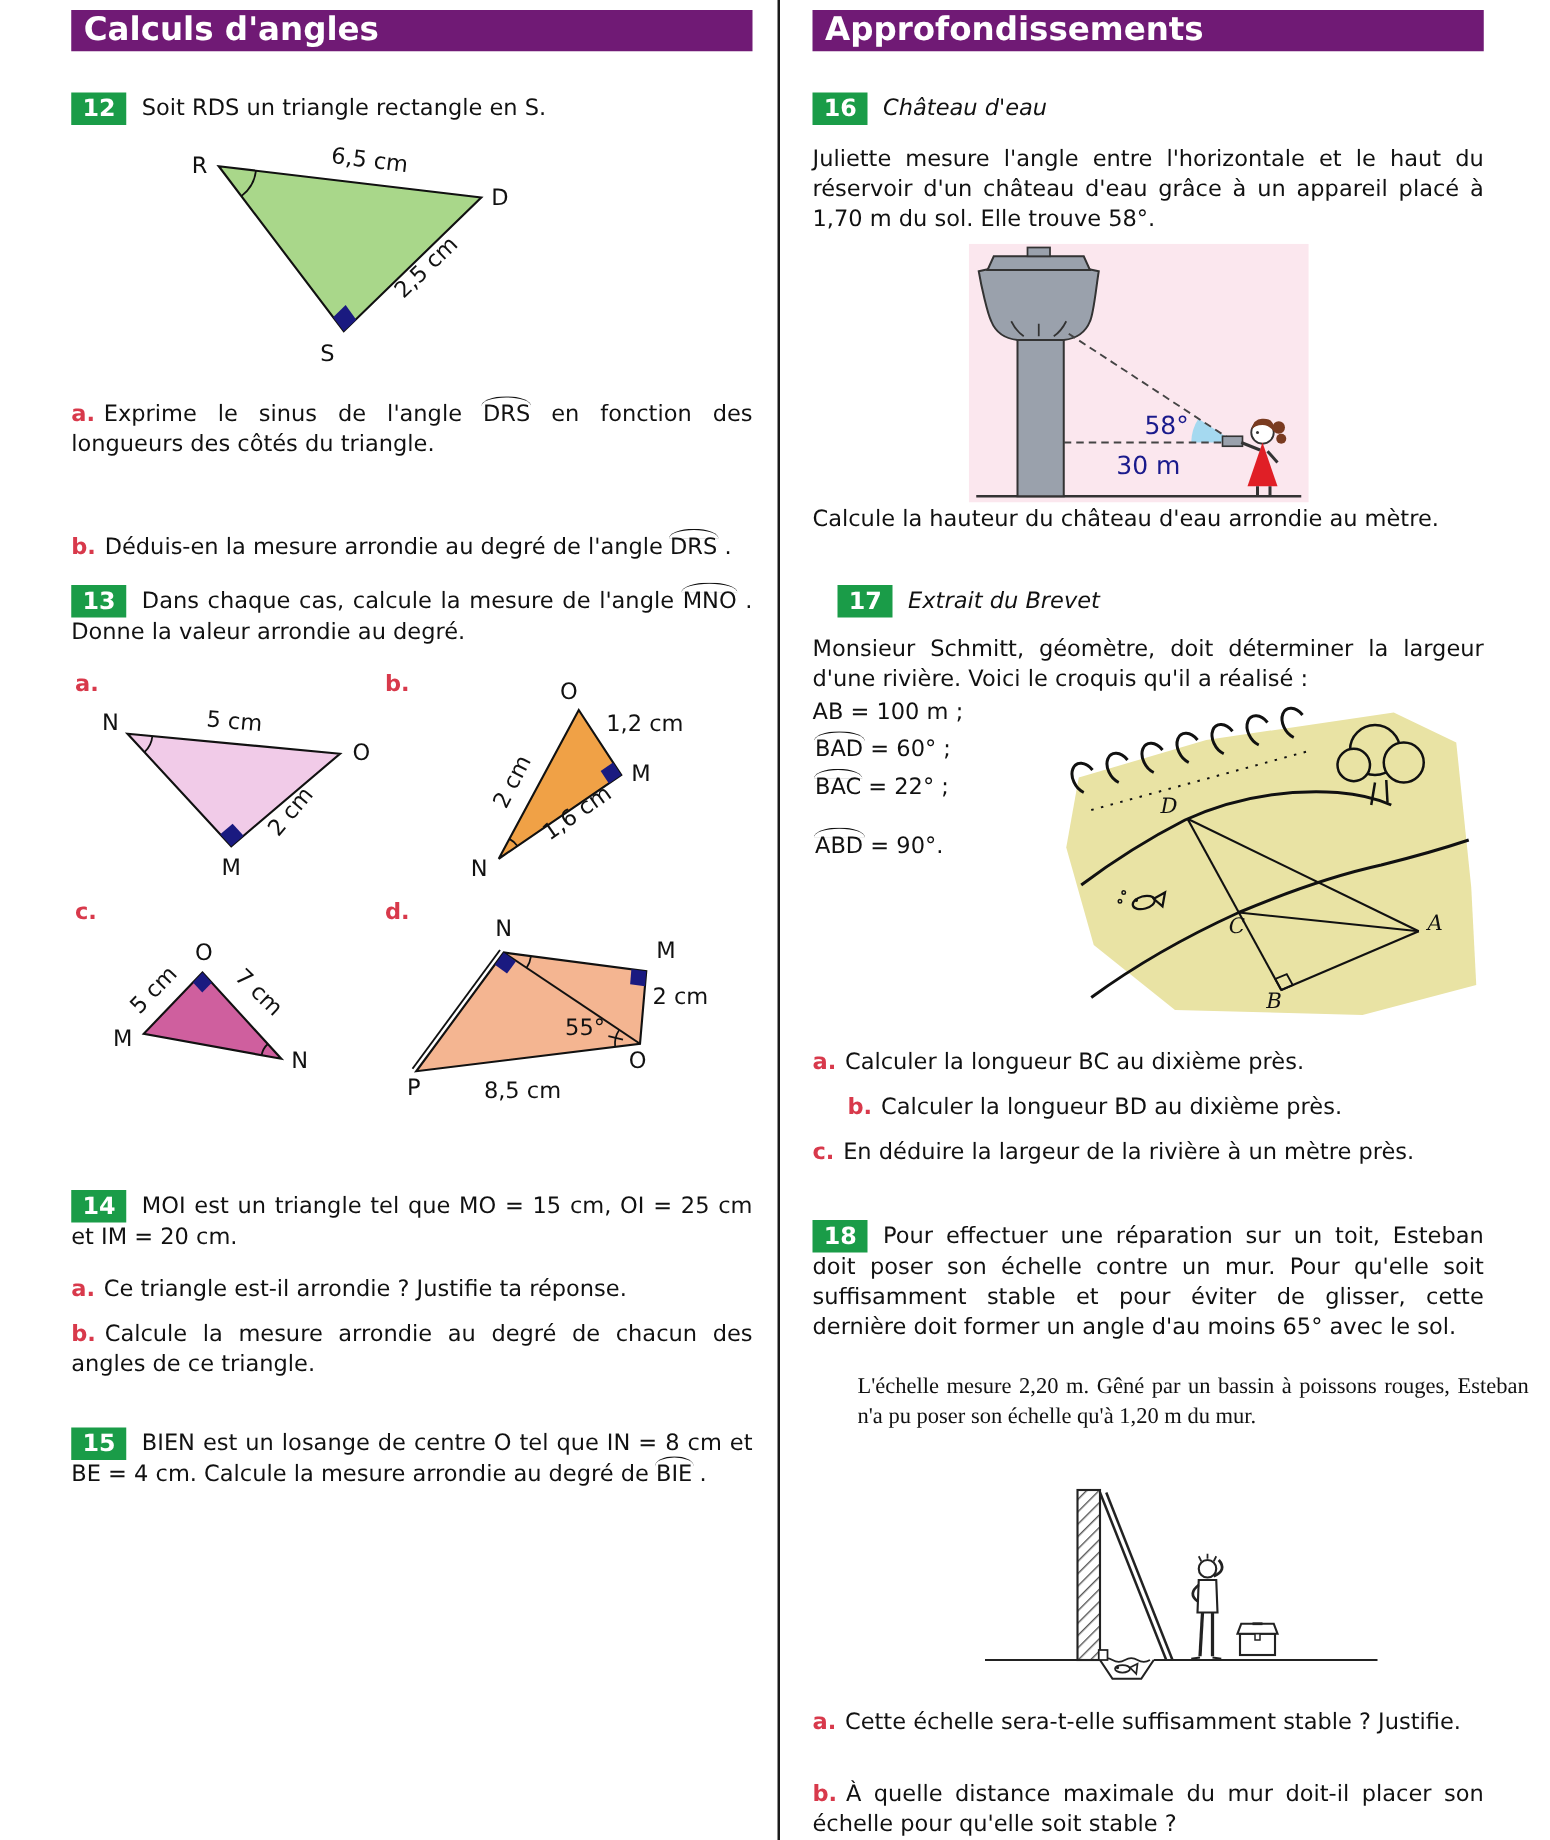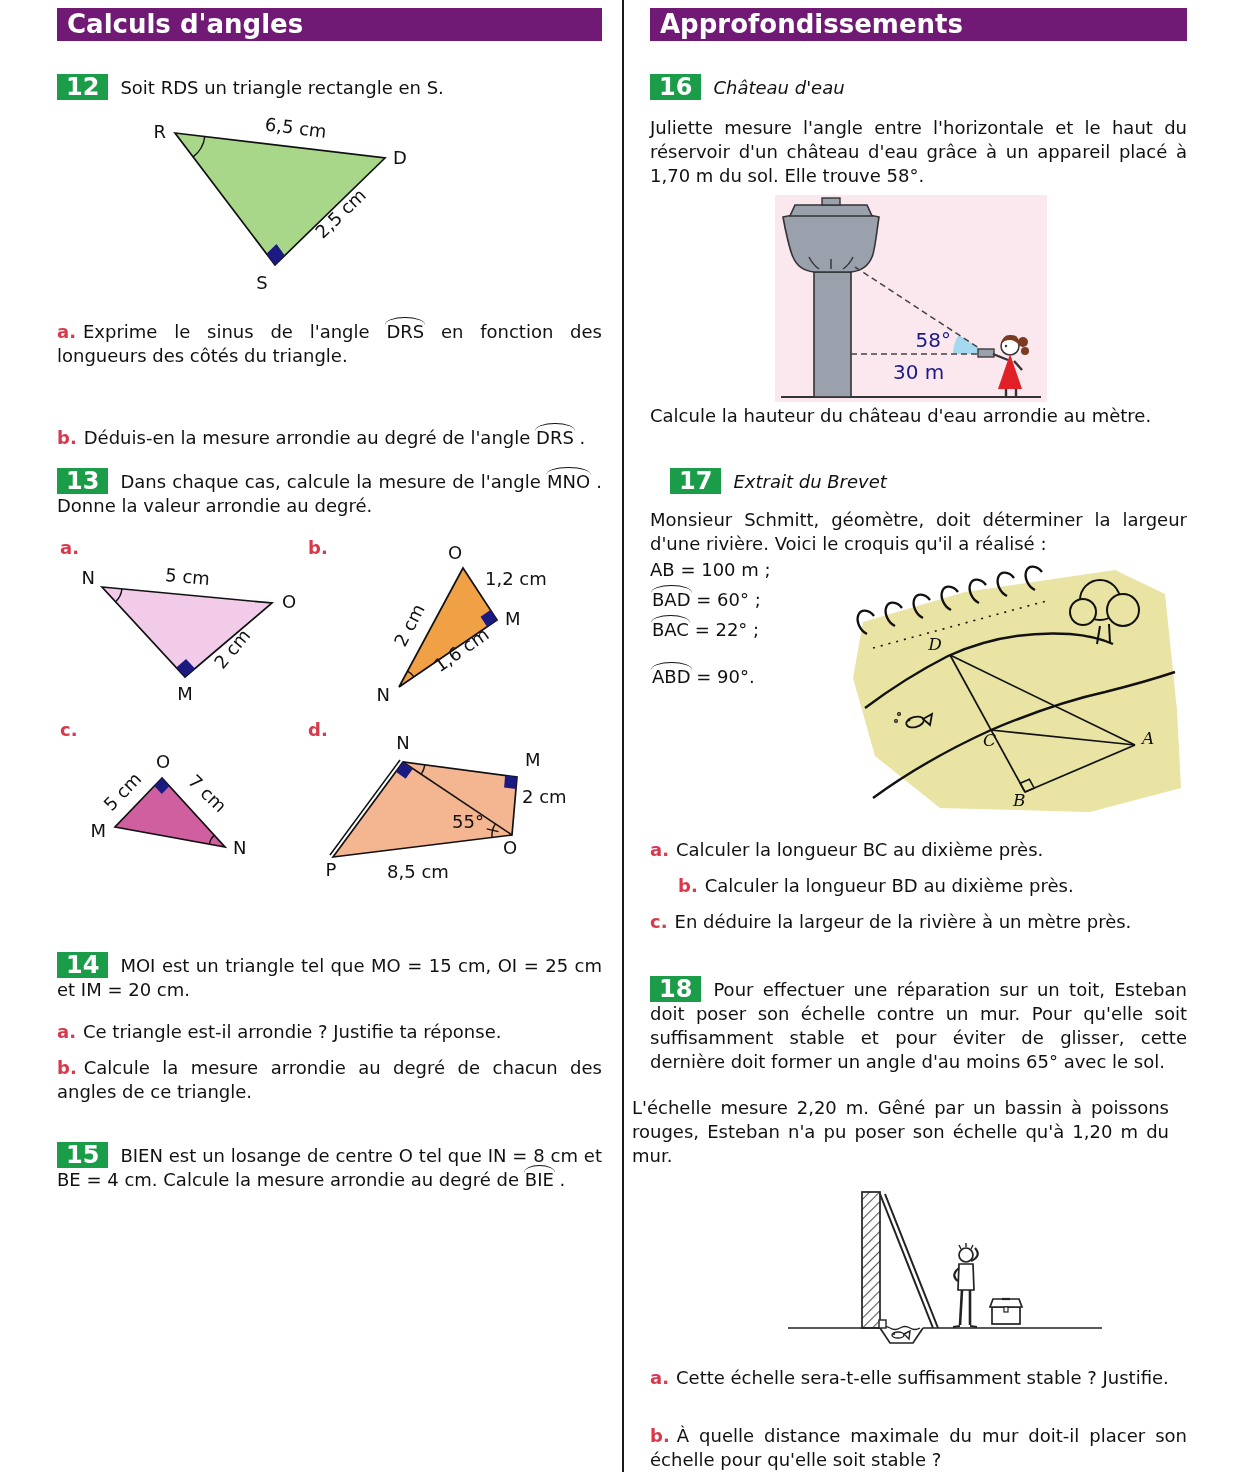--- a/index.html
+++ b/index.html
@@ -3,21 +3,21 @@
 <meta charset="utf-8">
 <style>
   html,body{margin:0;padding:0;background:#fff;}
   .page{position:relative;width:1240px;height:1472px;background:#fff;overflow:hidden;
         font-family:"DejaVu Sans","Liberation Sans",sans-serif;color:#111;font-size:18px;line-height:24px;}
   .divider{position:absolute;left:622px;top:0;width:2px;height:1472px;background:#1a1a1a;}
   .abs{position:absolute;}
   .hdrbar{position:absolute;height:33px;background:#701a75;color:#fff;font-weight:bold;
           font-size:26px;line-height:33px;padding-left:10px;box-sizing:border-box;}
   .badge{display:inline-block;background:#1a9c48;color:#fff;font-weight:bold;
-         font-size:24px;line-height:26px;padding:0 9px;margin-right:12px;vertical-align:-1px;}
+         font-size:19px;line-height:26px;padding:0 9px;margin-right:12px;vertical-align:-1px;}
   .para{margin:0;text-align:justify;}
   .qletter{color:#d8394b;font-weight:bold;margin-right:7px;}
   .extitle{font-style:italic;}
   .angle{position:relative;display:inline-block;}
   .angle::before{content:"";position:absolute;left:-1px;right:-1px;top:-3px;height:7px;
                  border-top:1.7px solid #111;border-radius:50%/100% 100% 0 0;}
   svg text{font-family:"DejaVu Sans","Liberation Sans",sans-serif;font-size:18px;fill:#111;}
   svg text.hand{font-family:"DejaVu Serif","Liberation Serif",serif;font-style:italic;font-size:17px;}
   svg text.blue{fill:#1a1a8c;font-size:20px;}
 </style>
@@ -226,21 +226,21 @@
   <p class="para abs" style="left:650px;top:874px;width:537px;margin-left:28px;">
     <span class="qletter">b.</span><span>Calculer la longueur BD au dixième près.</span>
   </p>
   <p class="para abs" style="left:650px;top:910px;width:537px;">
     <span class="qletter">c.</span><span>En déduire la largeur de la rivière à un mètre près.</span>
   </p>
 
   <p class="para abs" style="left:650px;top:976px;width:537px;">
     <span class="badge">18</span><span>Pour effectuer une réparation sur un toit, Esteban doit poser son échelle contre un mur. Pour qu'elle soit suffisamment stable et pour éviter de glisser, cette dernière doit former un angle d'au moins 65° avec le sol.</span>
   </p>
-  <p class="para abs" style="left:632px;top:1096px;width:537px;">L'échelle mesure 2,20 m. Gêné par un bassin à poissons rouges, Esteban n'a pu poser son échelle qu'à 1,20 m du mur.</p>
+  <p class="para abs" style="left:686px;top:1096px;width:537px;font-family:Liberation Serif, serif;">L'échelle mesure 2,20 m. Gêné par un bassin à poissons rouges, Esteban n'a pu poser son échelle qu'à 1,20 m du mur.</p>
 
   <svg class="abs" style="left:780px;top:1182px;" width="330" height="170" viewBox="0 0 330 170">
     <defs>
       <pattern id="hatch" width="7" height="7" patternUnits="userSpaceOnUse" patternTransform="rotate(45)">
         <rect width="7" height="7" fill="#fff"></rect>
         <line x1="0" y1="0" x2="0" y2="7" stroke="#555" stroke-width="2.2"></line>
       </pattern>
     </defs>
     <rect x="82" y="10" width="18" height="136" fill="url(#hatch)" stroke="#222" stroke-width="1.7"></rect>
     <line x1="100" y1="12" x2="153" y2="146" stroke="#222" stroke-width="2"></line>

